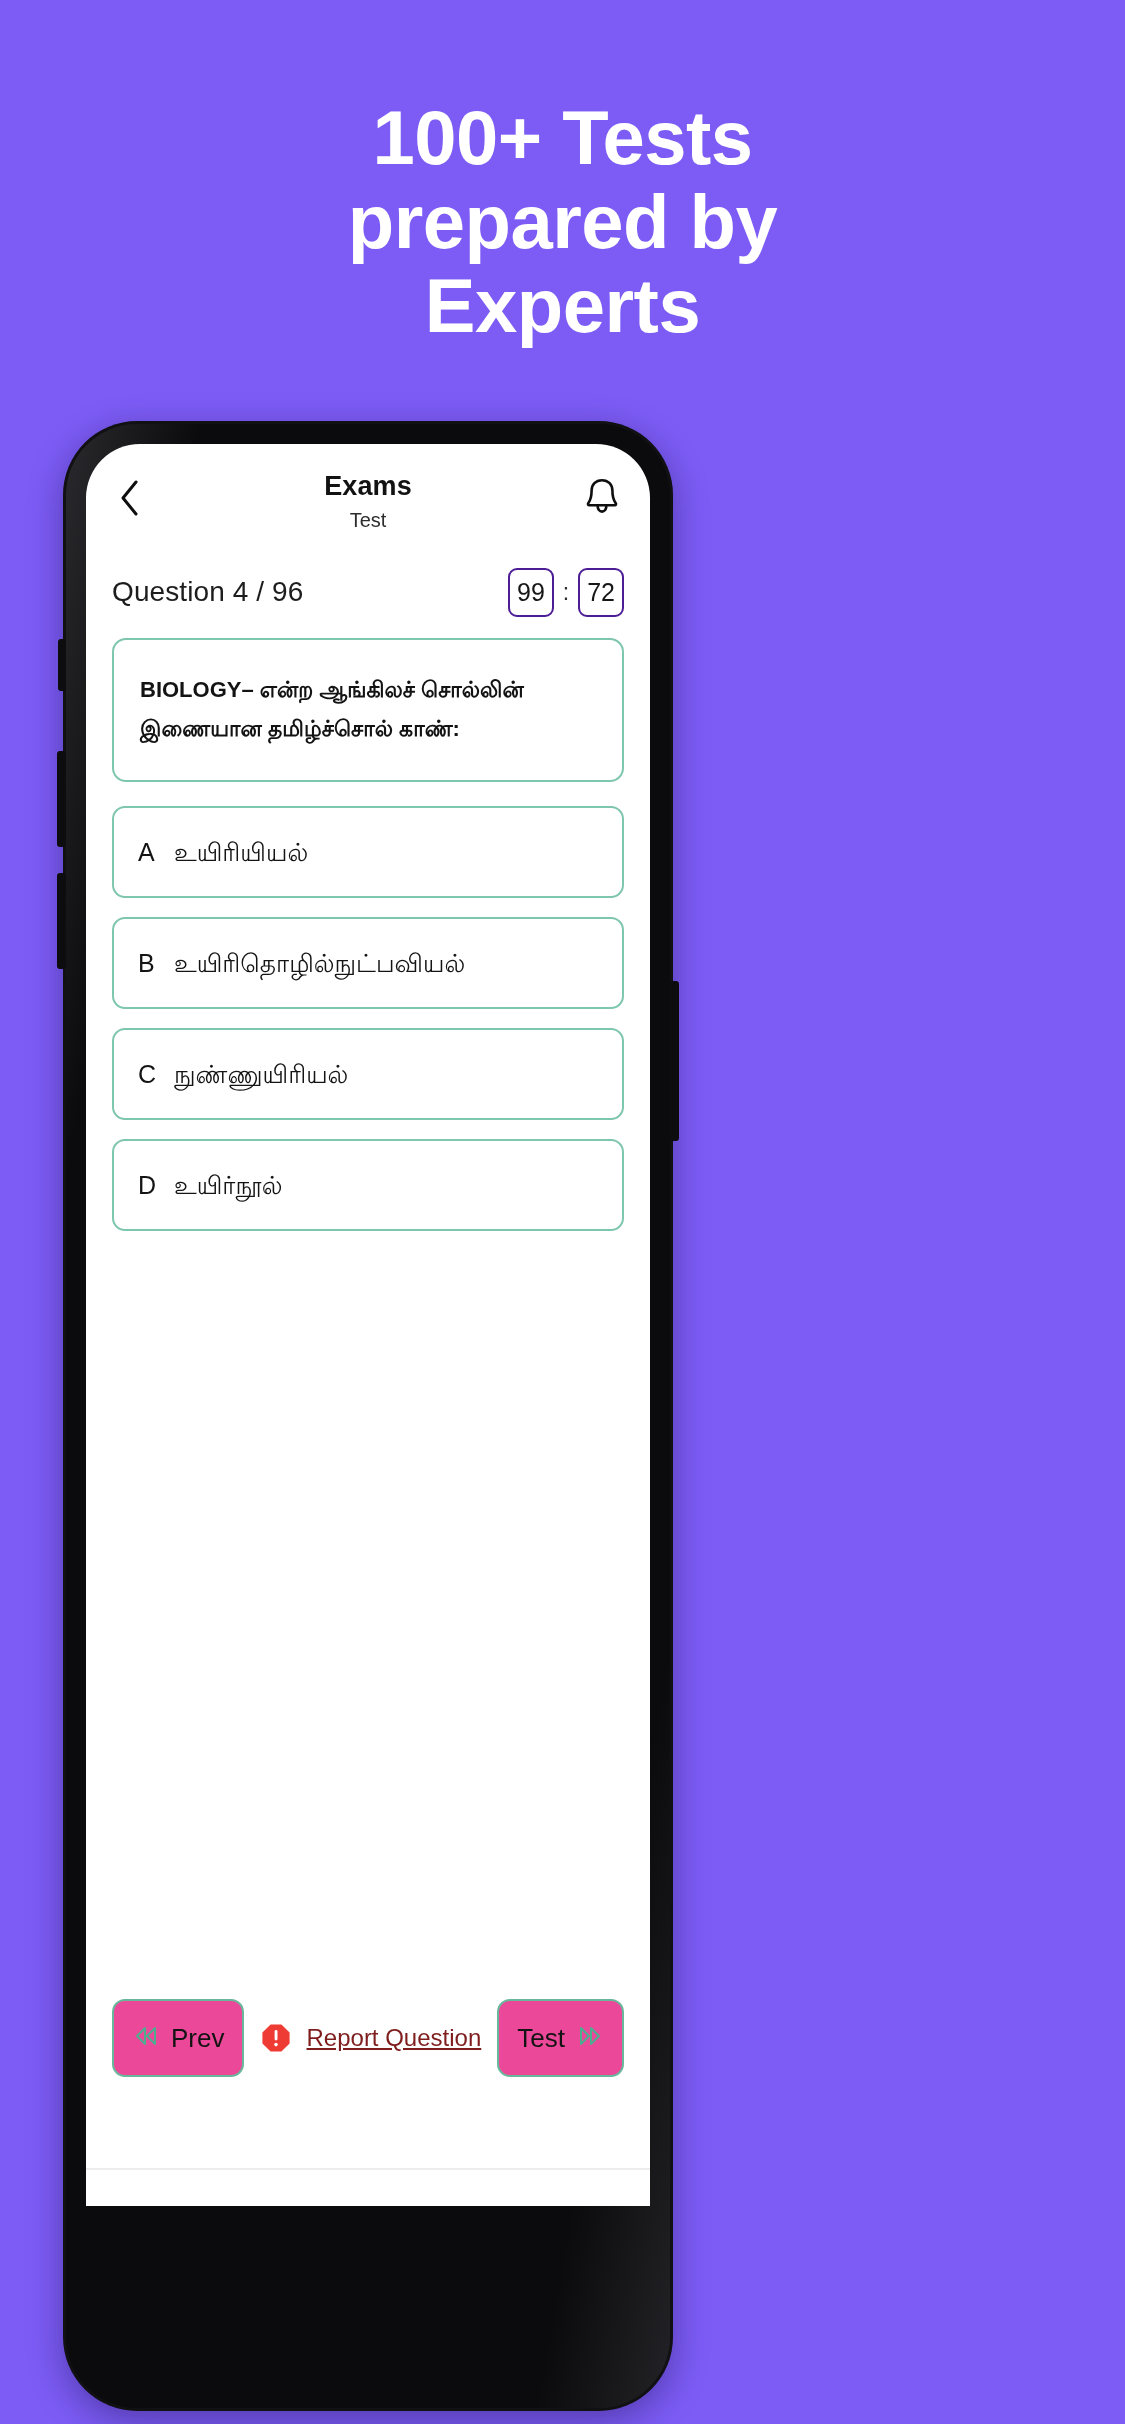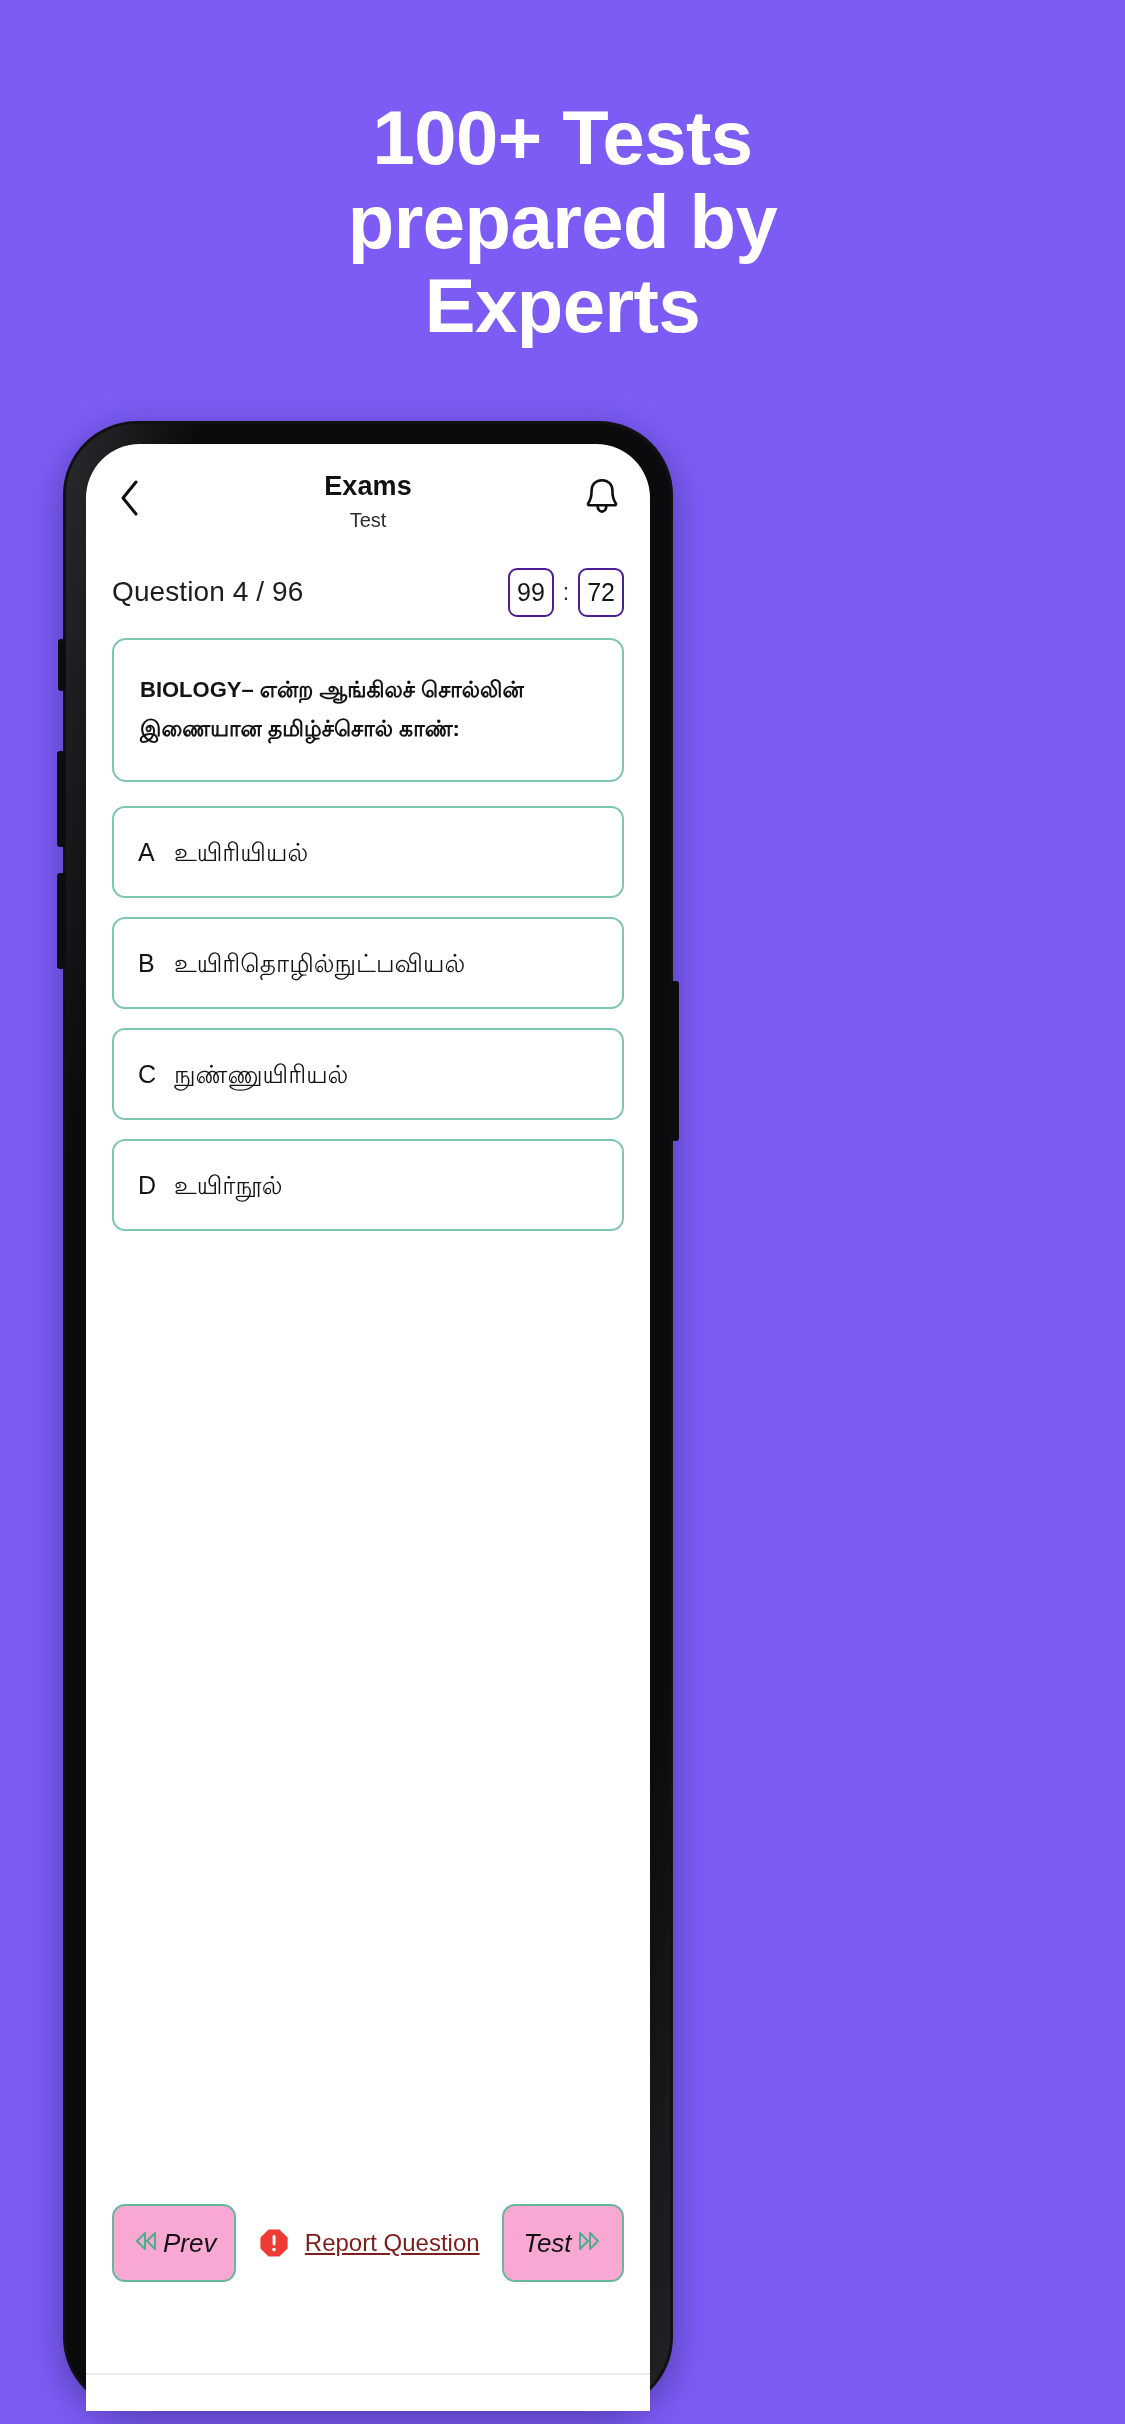--- a/index.html
+++ b/index.html
@@ -68,21 +68,21 @@
   .side-btn.silencer { left: -5px; top: 218px; width: 8px; height: 52px; }
   .side-btn.vol-up   { left: -6px; top: 330px; width: 9px; height: 96px; }
   .side-btn.vol-down { left: -6px; top: 452px; width: 9px; height: 96px; }
   .side-btn.power    { right: -6px; top: 560px; width: 9px; height: 160px; }
 
   .phone-screen {
     position: absolute;
     left: 23px;
     top: 23px;
     width: 564px;
-    height: 1967px;
+    height: 1762px;
     background: #ffffff;
     border-radius: 54px 54px 0 0;
     overflow: hidden;
   }
 
   
   .app-header {
     position: relative;
     height: 104px;
     padding: 26px 28px 0 28px;
@@ -229,25 +229,24 @@
     box-sizing: border-box;
   }
   .nav-btn {
     border: 2px solid #69b79b;
     border-radius: 13px;
     height: 78px;
     min-width: 122px;
     display: flex;
     align-items: center;
     justify-content: center;
-    gap: 3px;
+    gap: 11px;
     padding: 0 18px;
     box-sizing: border-box;
-    background: #f9a8d4;
-    font-style: italic;
+    background: #ec4899;
   }
   .nav-btn .nav-label {
     font-size: 26px;
     color: #131313;
     font-weight: 400;
   }
   .report {
     display: flex;
     align-items: center;
     gap: 16px;

